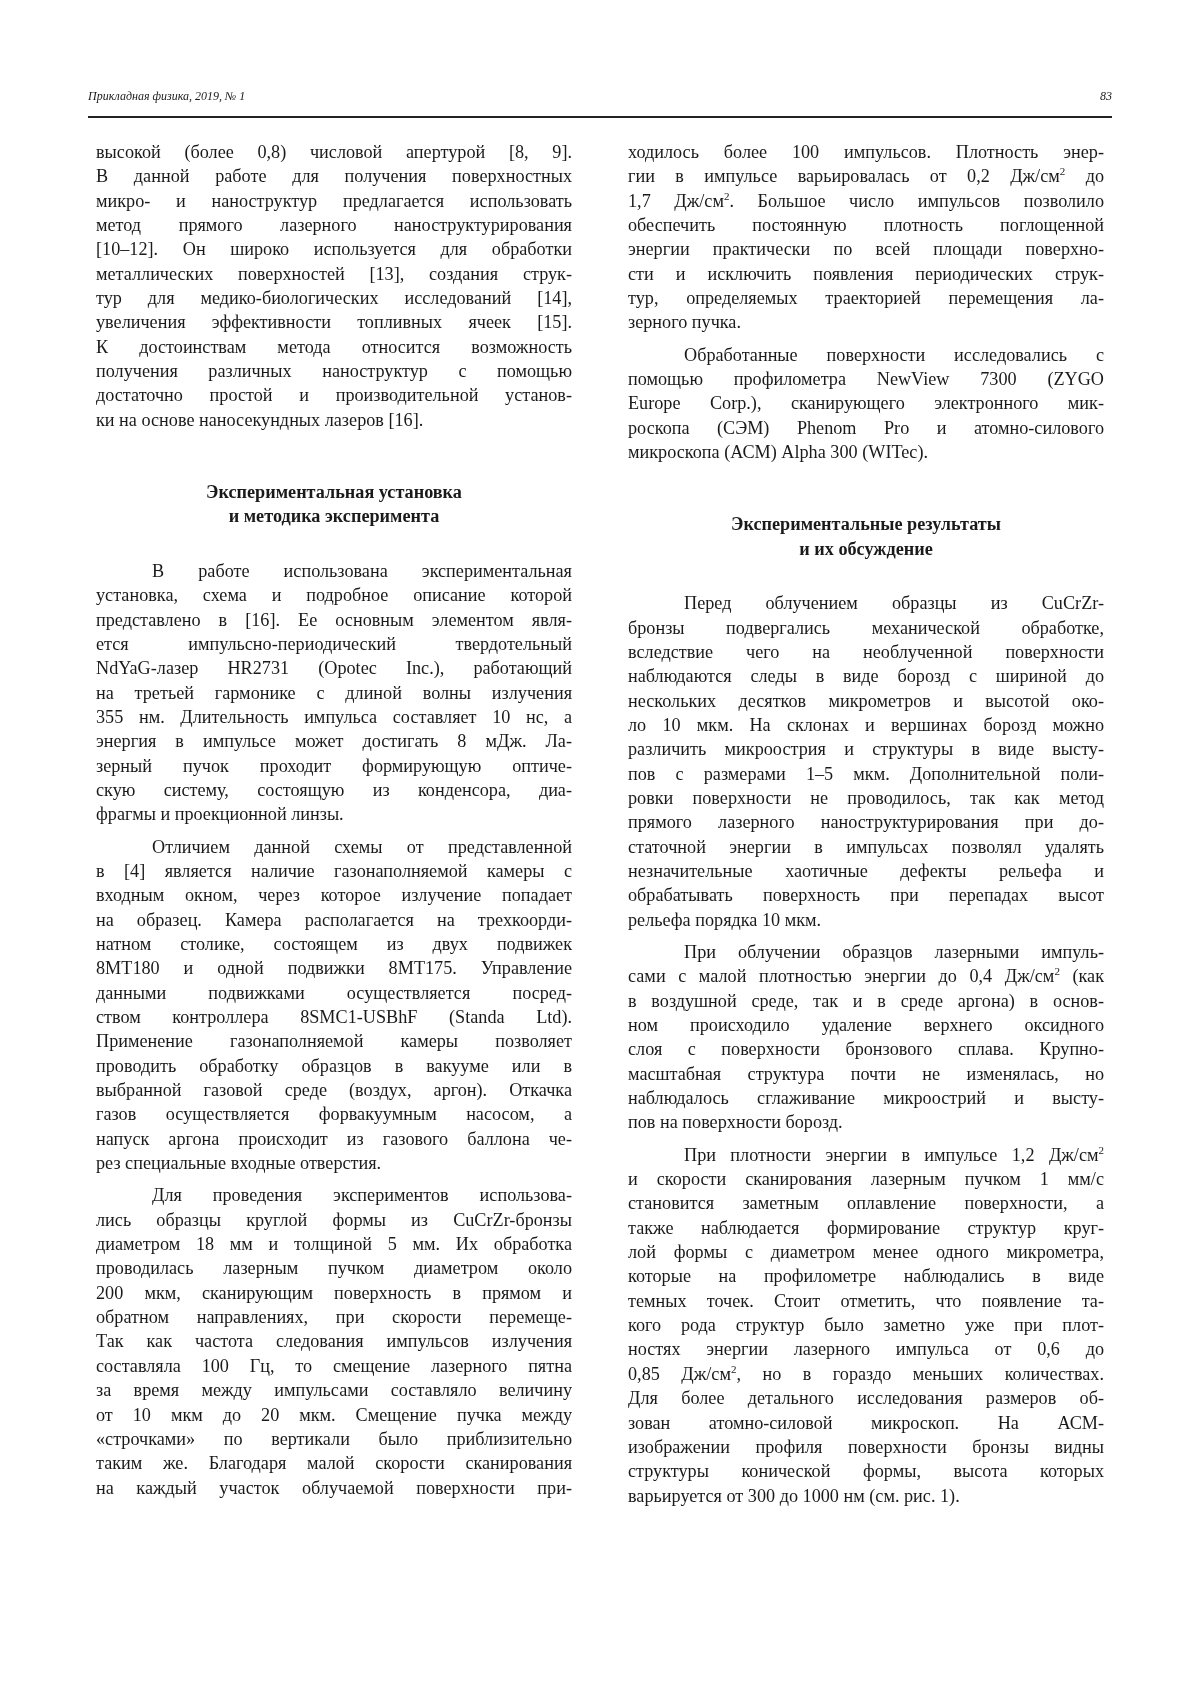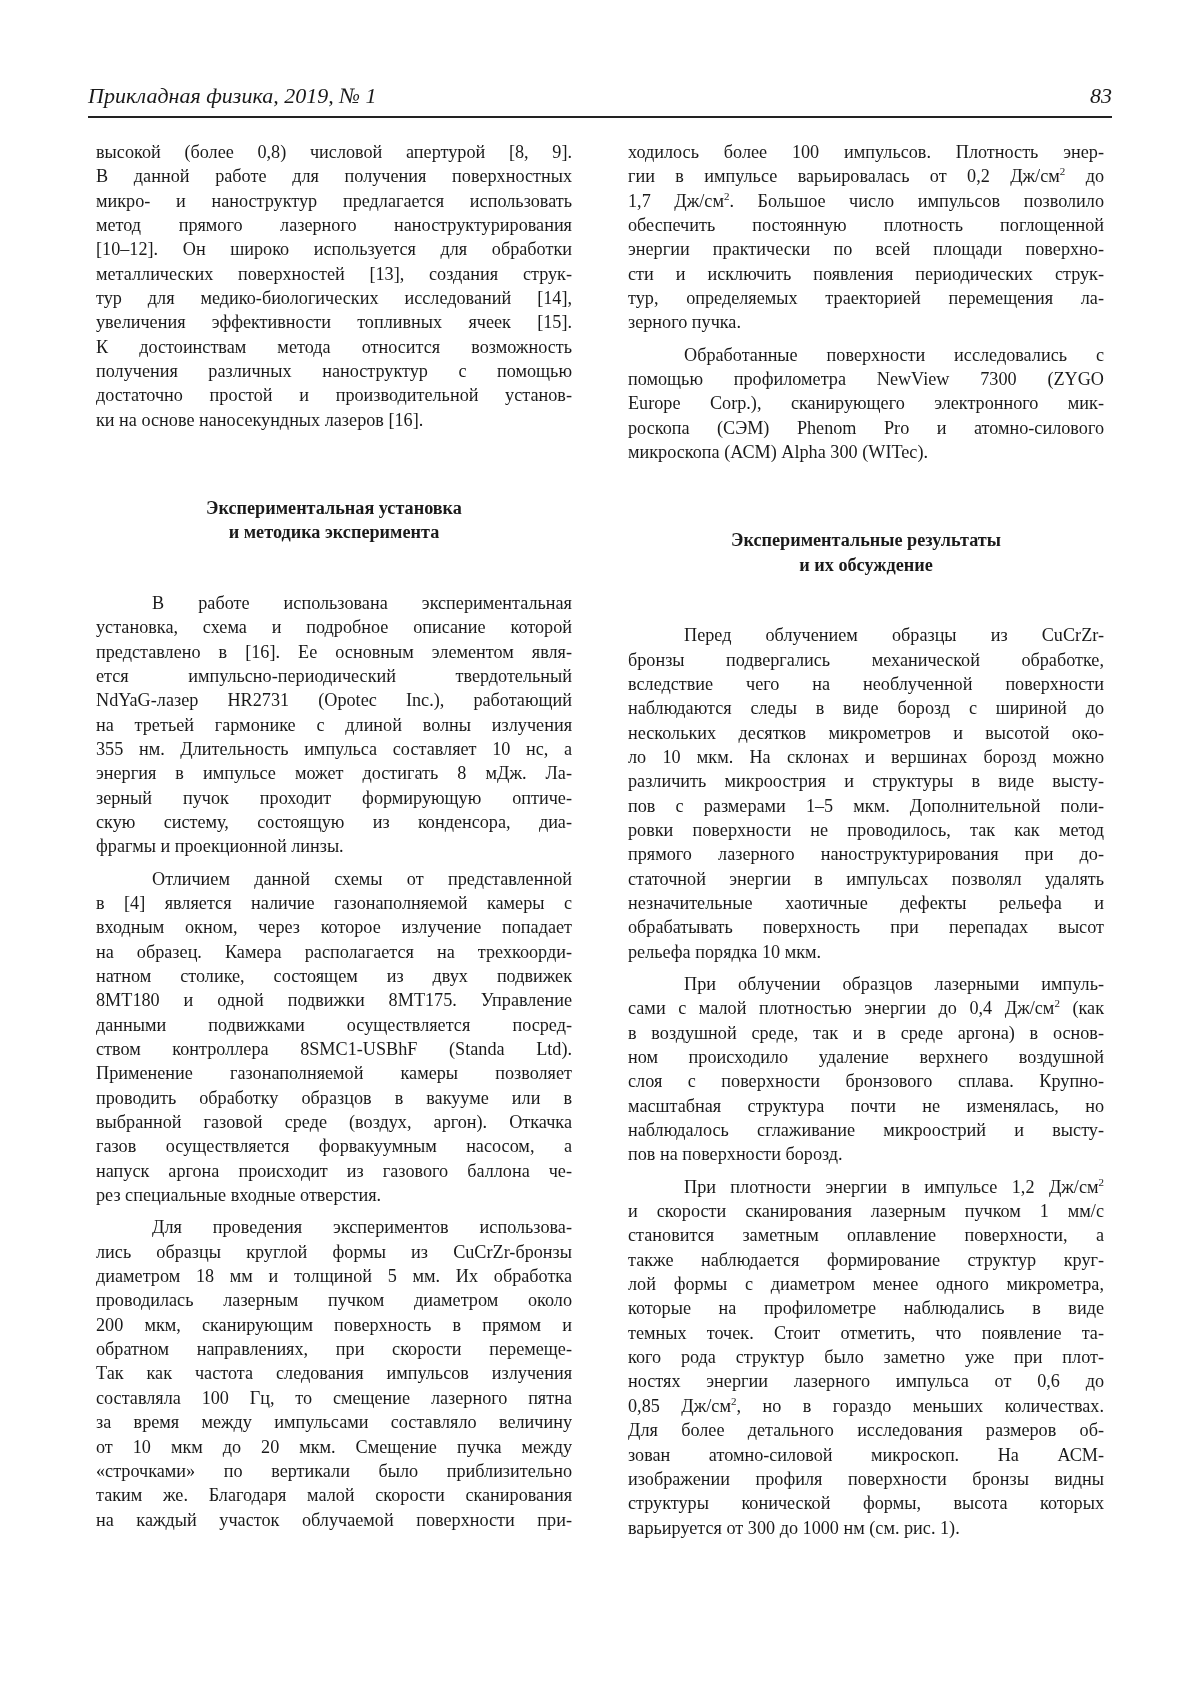--- a/index.html
+++ b/index.html
@@ -2,40 +2,40 @@
 <html><head>
 <meta charset="utf-8">
 <style>
   html, body { margin: 0; padding: 0; background: #ffffff; }
   body {
     width: 1200px; height: 1698px; position: relative; overflow: hidden;
     font-family: "Liberation Serif", "DejaVu Serif", serif; color: #1a1a1a;
   }
   .header {
     position: absolute; left: 88px; top: 84px; width: 1024px; height: 30px;
-    font-style: italic; font-size: 22px; line-height: 24px;
+    font-style: italic; font-size: 12px; line-height: 24px;
   }
   .header .journal { position: absolute; left: 0; top: 0; }
   .header .page-num { position: absolute; right: 0; top: 0; }
   .header-rule {
     position: absolute; left: 88px; top: 116px; width: 1024px; height: 0;
     border-top: 2px solid #222;
   }
   .col {
     position: absolute; top: 132px; width: 492px;
     font-size: 18.2px; line-height: 24.35px; text-align: justify;
   }
   .col.left { left: 88px; }
   .col.right { left: 620px; }
   .col p { margin: 8px; text-indent: 0; }
   .col .line { display: block; text-align: justify; text-align-last: justify; white-space: nowrap; }
   .col .line.last { text-align-last: left; }
   .heading {
     font-weight: bold; text-align: center; font-size: 18.2px; line-height: 24.35px;
-    margin: 16px;
+    margin: 0;
   }
   sup { font-size: 11px; vertical-align: 7px; line-height: 0; }
 </style>
 </head>
 <body>
 
 <div class="header">
   <span class="journal">Прикладная физика, 2019, № 1</span>
   <span class="page-num">83</span>
 </div>
@@ -153,21 +153,21 @@
     <span class="line">статочной энергии в импульсах позволял удалять</span>
     <span class="line">незначительные хаотичные дефекты рельефа и</span>
     <span class="line">обрабатывать поверхность при перепадах высот</span>
     <span class="line last">рельефа порядка 10 мкм.</span>
   </p>
 
   <p>
     <span class="line" style="padding-left:56px">При облучении образцов лазерными импуль-</span>
     <span class="line"><span>сами с малой плотностью энергии до 0,4 Дж/см</span><sup>2</sup><span> (как</span></span>
     <span class="line">в воздушной среде, так и в среде аргона) в основ-</span>
-    <span class="line">ном происходило удаление верхнего воздушной</span>
+    <span class="line">ном происходило удаление верхнего оксидного</span>
     <span class="line">слоя с поверхности бронзового сплава. Крупно-</span>
     <span class="line">масштабная структура почти не изменялась, но</span>
     <span class="line">наблюдалось сглаживание микроострий и высту-</span>
     <span class="line last">пов на поверхности борозд.</span>
   </p>
 
   <p>
     <span class="line" style="padding-left:56px"><span>При плотности энергии в импульсе 1,2 Дж/см</span><sup>2</sup></span>
     <span class="line">и скорости сканирования лазерным пучком 1 мм/с</span>
     <span class="line">становится заметным оплавление поверхности, а</span>

